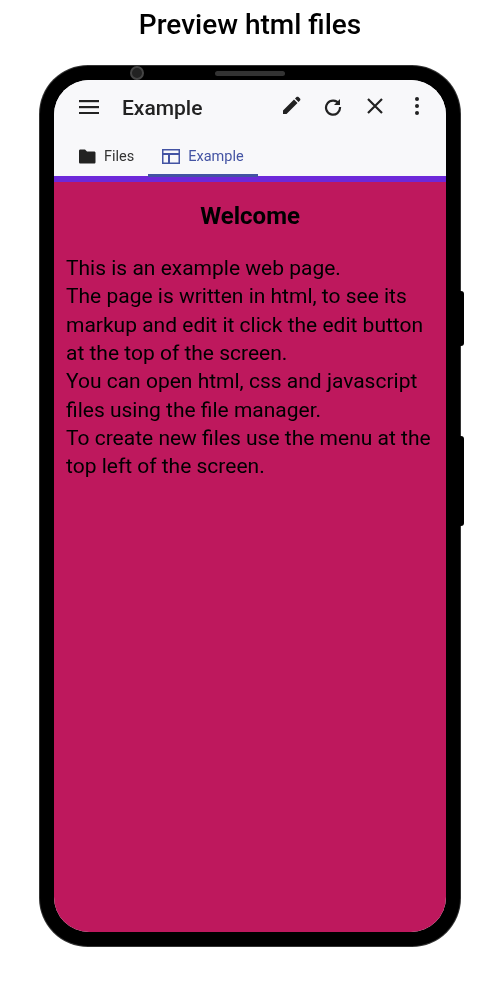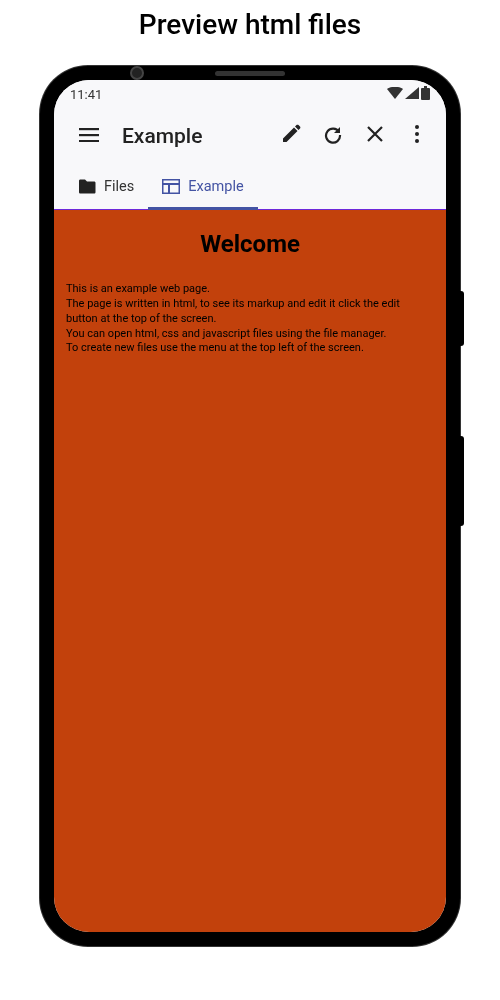--- a/index.html
+++ b/index.html
@@ -122,21 +122,21 @@
     .action-icons {
       display: flex;
       align-items: center;
     }
     .tabs {
       display: flex;
       align-items: center;
       padding: 0 10px;
       height: 46px;
       background: #f8f8fa;
-      border-bottom: 1px solid #6d28d9;
+      border-bottom: 6px solid #6d28d9;
     }
     .tab {
       display: flex;
       align-items: center;
       gap: 8px;
       padding: 0 14px;
       height: 100%;
       cursor: pointer;
       font-size: 14.5px;
       color: #333;
@@ -153,71 +153,50 @@
       right: 0;
       height: 3px;
       background: #4353a3;
     }
     .tab-icon {
       display: flex;
       align-items: center;
     }
     .content {
       flex: 1;
-      background: #c2410c;
+      background: #be185d;
       padding: 20px 12px;
       overflow: auto;
     }
     .content-heading {
       text-align: center;
       font-size: 24px;
       font-weight: 700;
       color: #000;
       margin-bottom: 24px;
     }
     .content-text {
-      font-size: 11px;
+      font-size: 21px;
       line-height: 1.35;
       color: #000;
     }
   </style>
 </head>
 <body>
 
 <div class="page-title">Preview html files</div>
 
 <div class="phone-frame">
   <div class="phone-camera"></div>
   <div class="phone-speaker"></div>
   <div class="phone-side-btn-1"></div>
   <div class="phone-side-btn-2"></div>
 
   <div class="phone-screen">
 
-    <div class="status-bar">
-      <div class="status-left">11:41</div>
-      <div class="status-right">
-        <span>
-          <svg width="16" height="12" viewBox="0 0 16 12">
-              <path fill="#333" d="M8 12 L0 2 C4 -1 12 -1 16 2 Z"></path>
-            </svg>
-        </span>
-        <span>
-          <svg width="14" height="12" viewBox="0 0 14 12">
-              <path fill="#333" d="M0 12 L14 12 L14 0 Z"></path>
-            </svg>
-        </span>
-        <span>
-          <svg width="9" height="14" viewBox="0 0 9 14">
-              <rect x="0" y="2" width="9" height="12" fill="#333" rx="1"></rect>
-              <rect x="3" y="0" width="3" height="2" fill="#333"></rect>
-            </svg>
-        </span>
-      </div>
-    </div>
 
     <div class="app-bar">
       <div class="menu-icon">
         <span>
           <svg width="20" height="14" viewBox="0 0 20 14">
               <rect y="0" width="20" height="2.2" fill="#222"></rect>
               <rect y="6" width="20" height="2.2" fill="#222"></rect>
               <rect y="12" width="20" height="2.2" fill="#222"></rect>
             </svg>
         </span>

